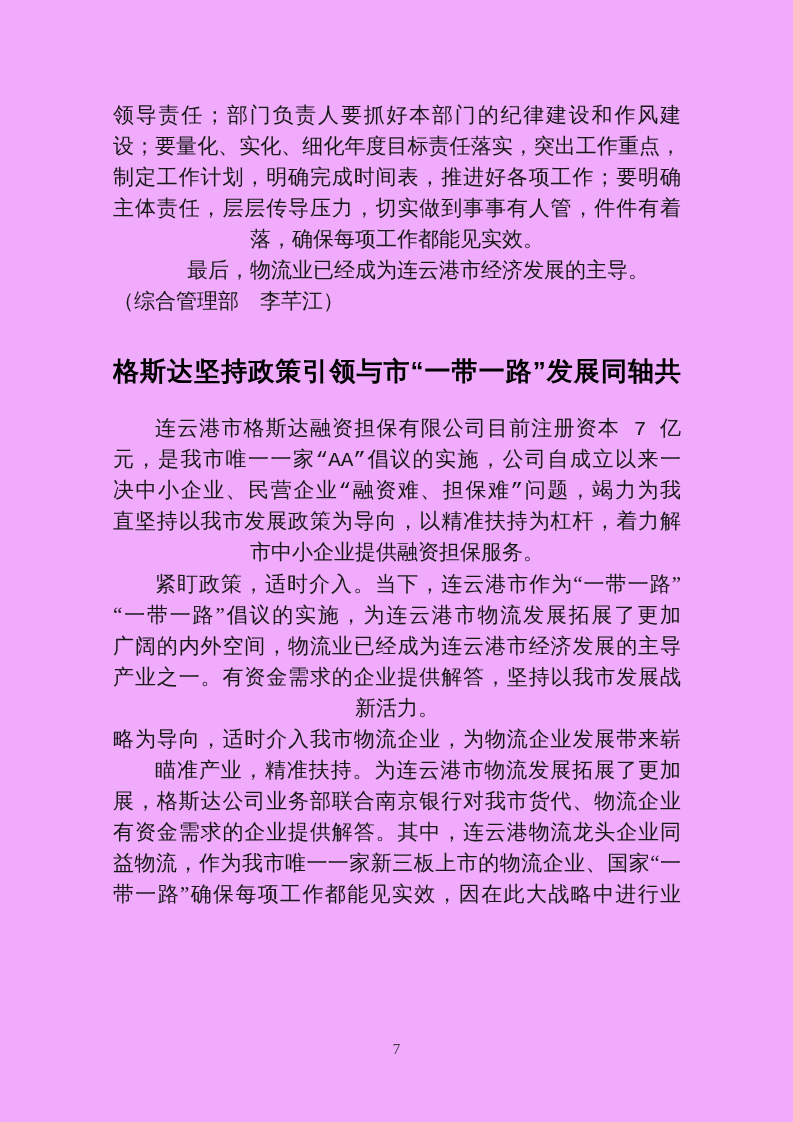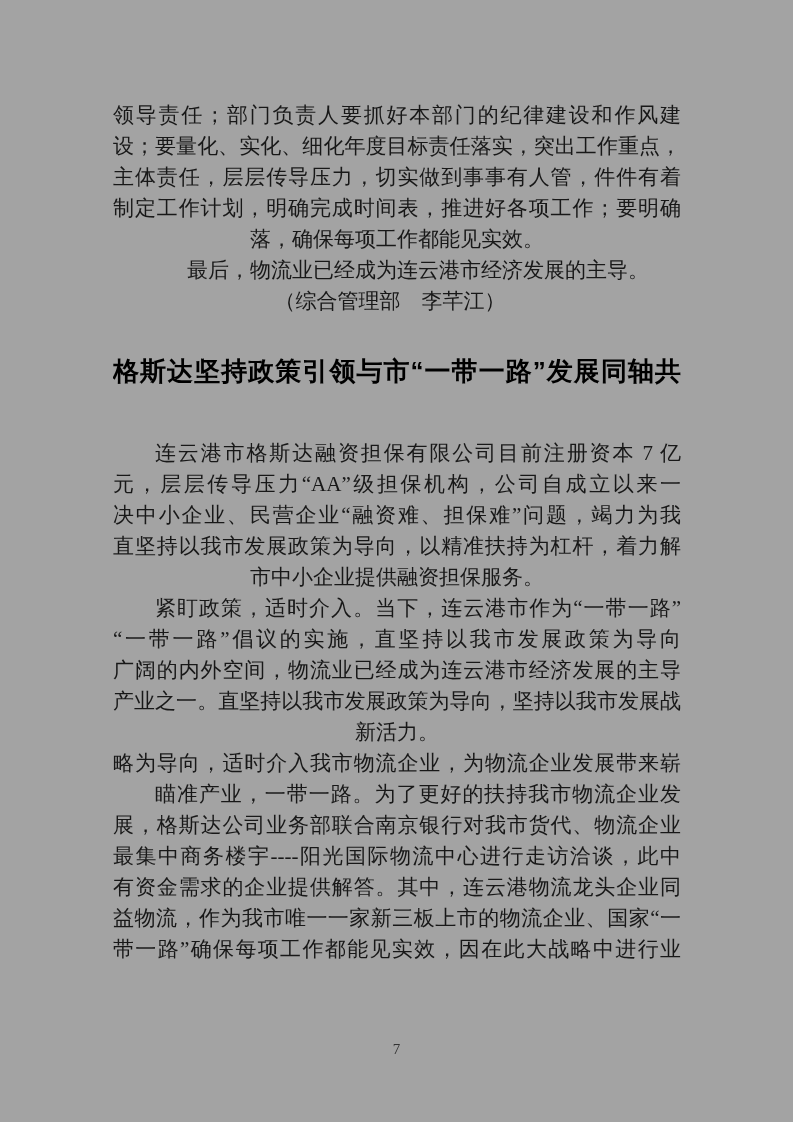--- a/index.html
+++ b/index.html
@@ -5,21 +5,21 @@
   html, body {
     margin: 0;
     padding: 0;
     background: #e8e8e8;
   }
   .page {
     position: relative;
     width: 793px;
     height: 1122px;
     margin: 0 auto;
-    background: #a3a3a3;
+    background: #f0abfc;
     font-family: "Liberation Serif", "DejaVu Serif", serif;
     color: #181818;
     overflow: hidden;
   }
   .text-col {
     position: absolute;
     left: 113px;
     top: 100px;
     width: 568px;
   }
@@ -31,37 +31,38 @@
     overflow: hidden;
   }
   .line.fill {
     text-align: justify;
     text-align-last: justify;
   }
   .line.indent {
     text-indent: 2em;
   }
   .line.right {
-    text-align: center;
+    text-align: left;
     padding-right: 14px;
   }
   .article-title {
     margin-top: 35px;
     height: 38px;
     line-height: 38px;
     font-family: "Liberation Sans", "DejaVu Sans", sans-serif;
     font-weight: 700;
     font-size: 26px;
     color: #000000;
     text-align: justify;
     text-align-last: justify;
     overflow: hidden;
   }
   .para-first {
-    margin-top: 48px;
+    margin-top: 24px;
+    font-family: Liberation Mono, monospace;
   }
   .page-number {
     position: absolute;
     top: 1038px;
     left: 0;
     width: 793px;
     text-align: center;
     font-size: 15px;
     line-height: 22px;
     color: #333333;
@@ -69,52 +70,51 @@
 </style>
 </head>
 <body>
 
 <div class="page">
   <div class="text-col">
 
     <div>
       <div class="line fill">领导责任；部门负责人要抓好本部门的纪律建设和作风建</div>
       <div class="line fill">设；要量化、实化、细化年度目标责任落实，突出工作重点，</div>
+      <div class="line fill">制定工作计划，明确完成时间表，推进好各项工作；要明确</div>
       <div class="line fill">主体责任，层层传导压力，切实做到事事有人管，件件有着</div>
-      <div class="line fill">制定工作计划，明确完成时间表，推进好各项工作；要明确</div>
       <div class="line">落，确保每项工作都能见实效。</div>
     </div>
 
     <div class="line indent">最后，物流业已经成为连云港市经济发展的主导。</div>
 
     <div class="line right">（综合管理部　李芊江）</div>
 
     <div class="article-title">格斯达坚持政策引领与市“一带一路”发展同轴共转</div>
 
     <div class="para-first">
       <div class="line fill indent">连云港市格斯达融资担保有限公司目前注册资本 7 亿</div>
-      <div class="line fill">元，层层传导压力“AA”级担保机构，公司自成立以来一</div>
+      <div class="line fill">元，是我市唯一一家“AA”倡议的实施，公司自成立以来一</div>
       <div class="line fill">决中小企业、民营企业“融资难、担保难”问题，竭力为我</div>
       <div class="line fill">直坚持以我市发展政策为导向，以精准扶持为杠杆，着力解</div>
       <div class="line">市中小企业提供融资担保服务。</div>
     </div>
 
     <div>
       <div class="line fill indent">紧盯政策，适时介入。当下，连云港市作为“一带一路”</div>
-      <div class="line fill">“一带一路”倡议的实施，直坚持以我市发展政策为导向</div>
+      <div class="line fill">“一带一路”倡议的实施，为连云港市物流发展拓展了更加</div>
       <div class="line fill">广阔的内外空间，物流业已经成为连云港市经济发展的主导</div>
-      <div class="line fill">产业之一。直坚持以我市发展政策为导向，坚持以我市发展战</div>
+      <div class="line fill">产业之一。有资金需求的企业提供解答，坚持以我市发展战</div>
       <div class="line">新活力。</div>
       <div class="line fill">略为导向，适时介入我市物流企业，为物流企业发展带来崭</div>
     </div>
 
     <div>
-      <div class="line fill indent">瞄准产业，一带一路。为了更好的扶持我市物流企业发</div>
+      <div class="line fill indent">瞄准产业，精准扶持。为连云港市物流发展拓展了更加</div>
       <div class="line fill">展，格斯达公司业务部联合南京银行对我市货代、物流企业</div>
-      <div class="line fill">最集中商务楼宇----阳光国际物流中心进行走访洽谈，此中</div>
       <div class="line fill">有资金需求的企业提供解答。其中，连云港物流龙头企业同</div>
       <div class="line fill">益物流，作为我市唯一一家新三板上市的物流企业、国家“一</div>
       <div class="line fill">带一路”确保每项工作都能见实效，因在此大战略中进行业</div>
     </div>
 
   </div>
 
   <div class="page-number">7</div>
 </div>
 

